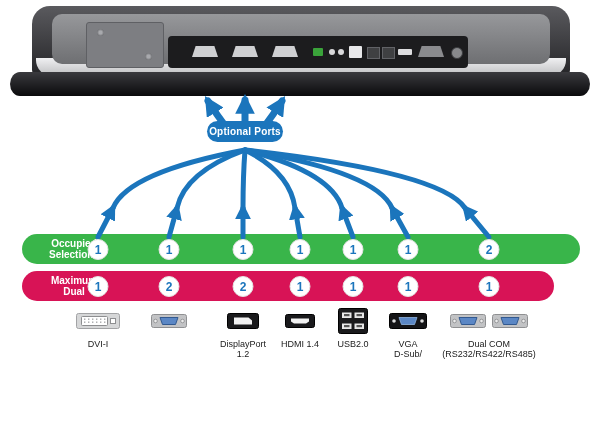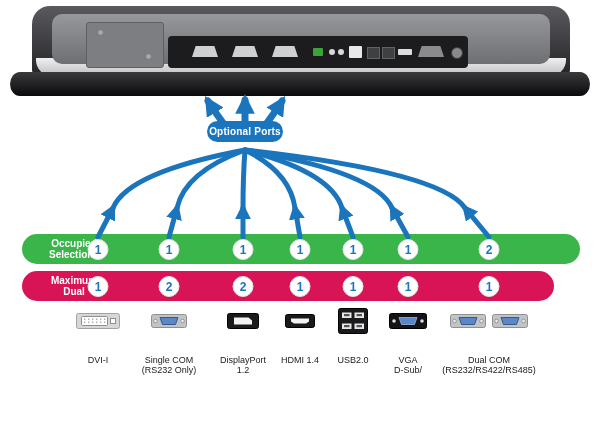--- a/index.html
+++ b/index.html
@@ -50,21 +50,21 @@
   .num-circle{position:absolute;top:239px;width:21px;height:21px;border-radius:50%;
       background:#fff;border:1px solid #e2e2e2;box-sizing:border-box;z-index:5;
       color:#1b75bc;font-size:12px;font-weight:bold;
       display:flex;align-items:center;justify-content:center;transform:translateX(-50%);}
   .num-circle.row2{top:276px;}
 
   
   .port-col{position:absolute;top:306px;width:120px;transform:translateX(-50%);
       text-align:center;z-index:2;}
   .port-icon-box{height:30px;display:flex;align-items:center;justify-content:center;}
-  .port-label{margin-top:19px;font-size:9px;line-height:10px;color:#1a1a1a;}
+  .port-label{margin-top:3px;font-size:9px;line-height:10px;color:#1a1a1a;}
   .port-label span{display:block;}
 </style>
 </head>
 <body>
 
 <div class="canvas">
 
   <div class="monitor">
     <div class="monitor-body"></div>
     <div class="monitor-silver"></div>
@@ -212,24 +212,20 @@
 
   <div class="port-col" style="left:169px">
     <div class="port-icon-box">
       <svg width="36" height="18">
         <rect x="0.5" y="2.5" width="35" height="13" rx="2" fill="#c2c3c5" stroke="#8f9092"></rect>
         <circle cx="4.5" cy="9" r="1.8" fill="#ededed" stroke="#88898b" stroke-width="0.8"></circle>
         <circle cx="31.5" cy="9" r="1.8" fill="#ededed" stroke="#88898b" stroke-width="0.8"></circle>
         <path d="M9,5.5 L27,5.5 L24.5,12.5 L11.5,12.5 Z" fill="#5b87c5" stroke="#33598f"></path>
       </svg>
     </div>
-    <div class="port-label">
-      <span>Single COM</span>
-        <span>(RS232 Only)</span>
-    </div>
   </div>
 
   <div class="port-col" style="left:243px">
     <div class="port-icon-box">
       <svg width="32" height="16">
         <rect x="0.5" y="0.5" width="31" height="15" rx="2" fill="#1a1a1c" stroke="#000000"></rect>
         <path d="M7,4.5 L21.5,4.5 L25,7.5 L25,11.5 L7,11.5 Z" fill="#f2f2f2"></path>
       </svg>
     </div>
     <div class="port-label">

